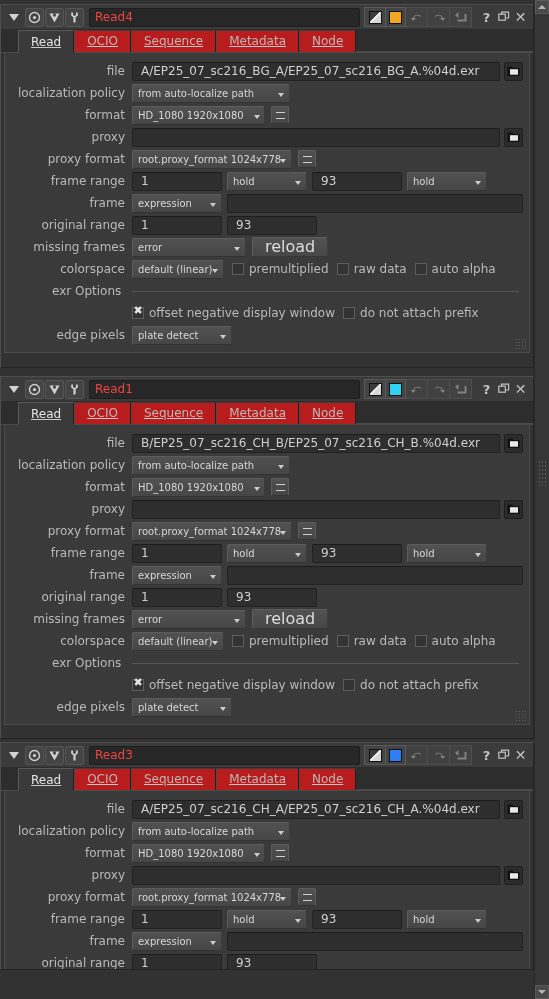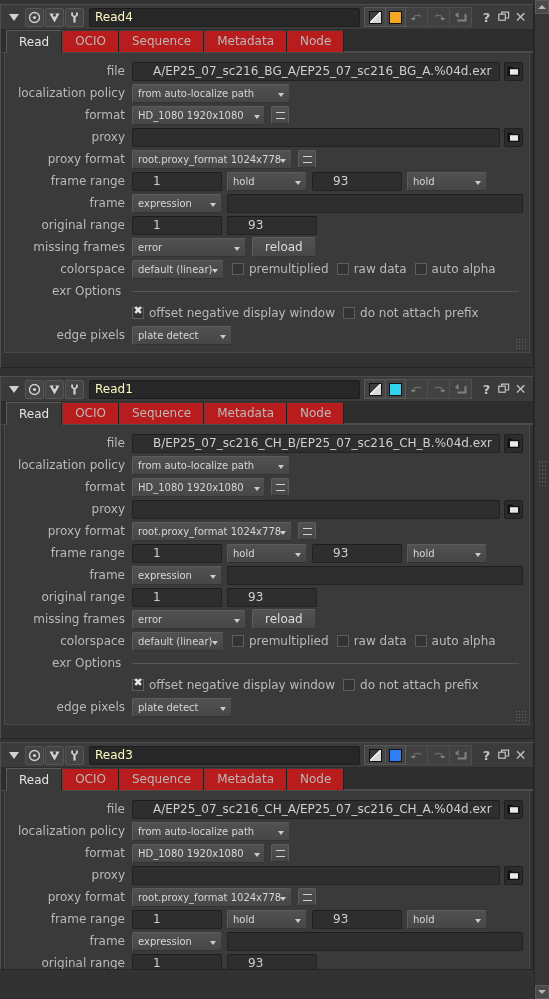--- a/index.html
+++ b/index.html
@@ -124,21 +124,21 @@
   }
   .iconbtn svg { display:block; }
   .name-field {
     flex: 1;
     height: 19px;
     margin: 0 4px;
     background: #272727;
     border: 1px solid #1d1d1d;
     border-radius: 2px;
     box-sizing: border-box;
-    color: #fef9c3;
+    color: #ef4444;
     font-size: 12px;
     line-height: 17px;
     padding: 0 5px;
     overflow: hidden;
     white-space: nowrap;
   }
   .tb-right { display: flex; align-items: center; }
   .swatch-btn {
     width: 21px; height: 20px;
     background: #444;
@@ -180,23 +180,24 @@
     font-weight: bold;
   }
   .tb-glyph.x { font-size: 14px; font-weight: normal; }
 
   
   .tabbar {
     height: 23px;
     background: #2d2d2d;
     display: flex;
     align-items: flex-end;
-    padding-left: 5px;
+    padding-left: 17px;
     box-sizing: border-box;
     border-bottom: 1px solid #4b4b4b;
+    text-decoration: underline;
   }
   .tab {
     height: 22px;
     line-height: 21px;
     padding: 0 12px;
     font-size: 12px;
     color: #b9b9b9;
     background: #b91c1c;
     border-left: 1px solid #4b4b4b;
     border-right: 1px solid #202020;
@@ -254,21 +255,21 @@
   .inp {
     height: 19px;
     background: #2e2e2e;
     border: 1px solid #222;
     border-top-color: #1c1c1c;
     border-radius: 2px;
     box-sizing: border-box;
     color: #cfcfcf;
     font-size: 12px;
     line-height: 17px;
-    padding: 0 20px;
+    padding: 0 8px;
     overflow: hidden;
     white-space: nowrap;
     text-overflow: clip;
   }
   .inp.file { flex: 1; }
   .inp.num { width: 90px; }
   .inp.blank { flex: 1; }
 
   .dd {
     height: 19px;
@@ -310,21 +311,21 @@
 
   .btn {
     height: 20px;
     background: linear-gradient(to bottom, #525252 0%, #474747 100%);
     border: 1px solid #5e5e5e;
     border-bottom-color: #363636;
     border-right-color: #3e3e3e;
     border-radius: 2px;
     box-sizing: border-box;
     color: #dcdcdc;
-    font-size: 12px;
+    font-size: 16px;
     line-height: 18px;
     padding: 0 12px;
     text-align: center;
     flex: none;
   }
   .eqbtn {
     width: 18px; height: 18px;
     background: linear-gradient(to bottom, #515151 0%, #464646 100%);
     border: 1px solid #5c5c5c;
     border-bottom-color: #343434;

